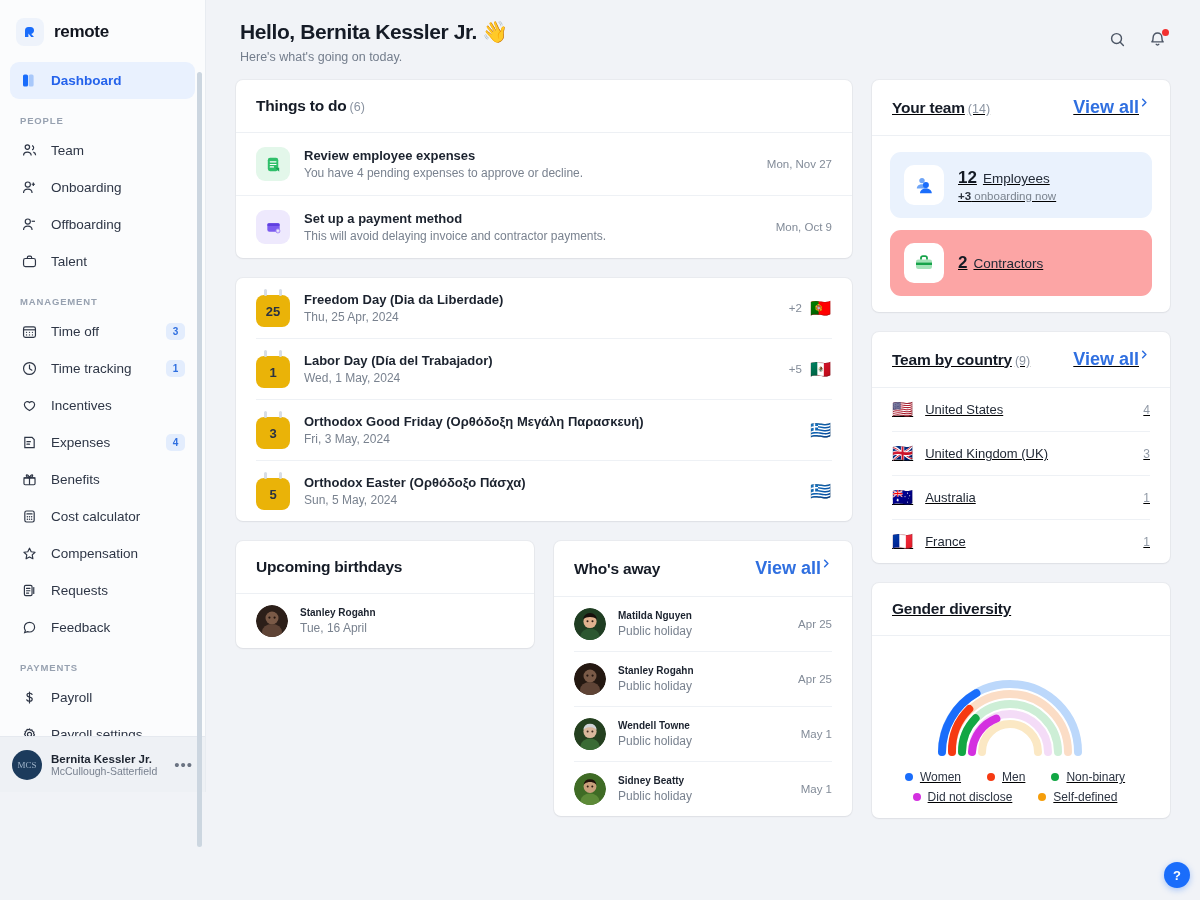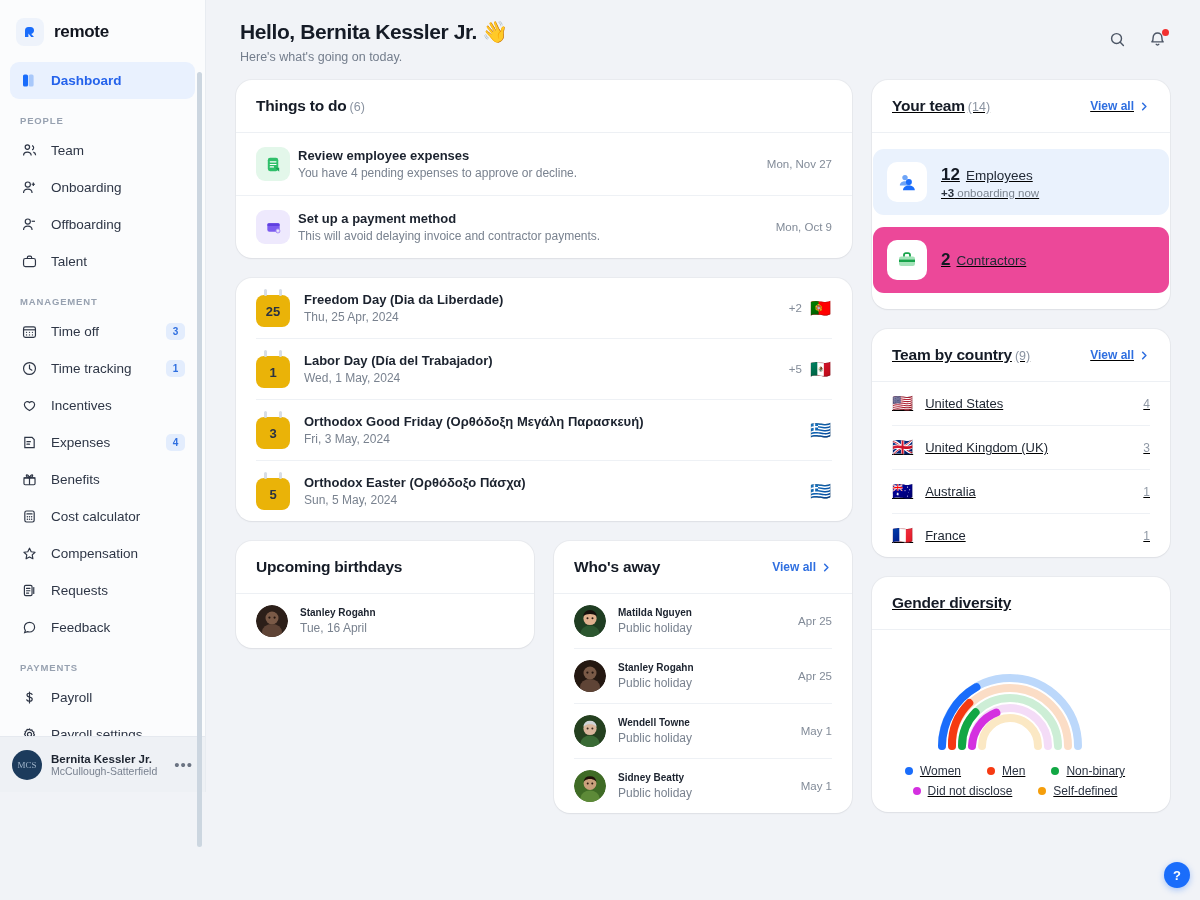--- a/index.html
+++ b/index.html
@@ -67,31 +67,31 @@
   .hello { font-size: 21px; font-weight: 700; color: #151b26; letter-spacing: -0.4px; }
   .sub { font-size: 12.5px; color: #737d8c; margin-top: 6px; }
   .top-actions { display: flex; align-items: center; gap: 20px; padding-top: 10px; }
   .ic-btn { cursor: pointer; position: relative; width: 20px; height: 20px; color: #4c5565; }
   .dot-red { position: absolute; top: -1px; right: -1px; width: 7px; height: 7px; border-radius: 50%; background: #f23030; }
 
   .grid { display: flex; gap: 20px; align-items: flex-start; }
   .col-left { width: 616px; display: flex; flex-direction: column; gap: 20px; }
   .col-right { width: 298px; display: flex; flex-direction: column; gap: 20px; text-decoration: underline; }
 
-  .card { background: #fff; border-radius: 16px; box-shadow: 0 1px 2px rgba(16,24,40,.05), 0 0 0 1px rgba(16,24,40,.035); overflow: hidden; }
+  .card { background: #fff; border-radius: 7px; box-shadow: 0 1px 2px rgba(16,24,40,.05), 0 0 0 1px rgba(16,24,40,.035); overflow: hidden; }
   .card-head {
     display: flex; align-items: center; justify-content: space-between;
     padding: 17px 20px; border-bottom: 1px solid #edf0f4;
   }
   .card-title { font-size: 15.5px; font-weight: 700; color: #151b26; letter-spacing: -0.2px; }
   .card-count { font-size: 12.5px; font-weight: 400; color: #8a93a1; margin-left: 3px; }
-  .view-all { font-size: 12px; font-weight: 600; color: #2f6fe0; cursor: pointer; display: flex; align-items: center; gap: 5px; }
+  .view-all { font-size: 18px; font-weight: 600; color: #2f6fe0; cursor: pointer; display: flex; }
 
   
-  .todo-row { display: flex; align-items: center; gap: 8px; padding: 14px 20px; border-bottom: 1px solid #eef1f5; cursor: pointer; }
+  .todo-row { display: flex; align-items: center; gap: 14px; padding: 14px 20px; border-bottom: 1px solid #eef1f5; cursor: pointer; }
   .todo-row:last-child { border-bottom: none; }
   .todo-ic { width: 34px; height: 34px; border-radius: 9px; flex: 0 0 34px; display: flex; align-items: center; justify-content: center; }
   .todo-body { flex: 1; min-width: 0; }
   .todo-t { font-size: 13px; font-weight: 600; color: #1b222e; }
   .todo-d { font-size: 12px; color: #79828f; margin-top: 3px; }
   .todo-date { font-size: 11.5px; color: #828b98; white-space: nowrap; }
 
   
   .hol-row { display: flex; align-items: center; gap: 14px; padding: 11px 20px; cursor: pointer; }
   .hol-sep { height: 1px; background: #eef1f5; margin: 0 20px; }
@@ -109,27 +109,27 @@
   .hol-body { flex: 1; min-width: 0; }
   .hol-t { font-size: 13px; font-weight: 600; color: #1b222e; }
   .hol-d { font-size: 12px; color: #79828f; margin-top: 3px; }
   .hol-plus { font-size: 11.5px; color: #828b98; margin-right: 9px; }
   .flag { font-size: 17px; line-height: 1; }
   .hol-right { display: flex; align-items: center; }
 
   
   .tile { display: flex; align-items: center; gap: 14px; border-radius: 11px; padding: 13px 14px; }
   .tile.blue { background: #eaf2fd; }
-  .tile.green { background: #ec4899; }
+  .tile.green { background: #fca5a5; }
   .tile-ic { width: 40px; height: 40px; border-radius: 10px; background: #fff; flex: 0 0 40px; display: flex; align-items: center; justify-content: center; }
   .tile-n { font-size: 17px; font-weight: 700; color: #141a24; }
   .tile-l { font-size: 13.5px; color: #222a36; margin-left: 6px; }
   .tile-sub { font-size: 11.5px; color: #7b848f; margin-top: 2px; }
   .tile-sub b { color: #2a323d; }
-  .card-body-pad { padding: 16px 1px; display: flex; flex-direction: column; gap: 12px; }
+  .card-body-pad { padding: 16px 18px; display: flex; flex-direction: column; gap: 12px; }
 
   
   .ctry-row { display: flex; align-items: center; gap: 12px; padding: 13px 20px; cursor: pointer; }
   .ctry-sep { height: 1px; background: #eef1f5; margin: 0 20px; }
   .ctry-name { flex: 1; font-size: 13px; color: #1d2531; }
   .ctry-n { font-size: 12px; color: #8f98a5; }
 
   
   .per-row { display: flex; align-items: center; gap: 12px; padding: 11px 20px; cursor: pointer; }
   .per-sep { height: 1px; background: #eef1f5; margin: 0 20px; }

